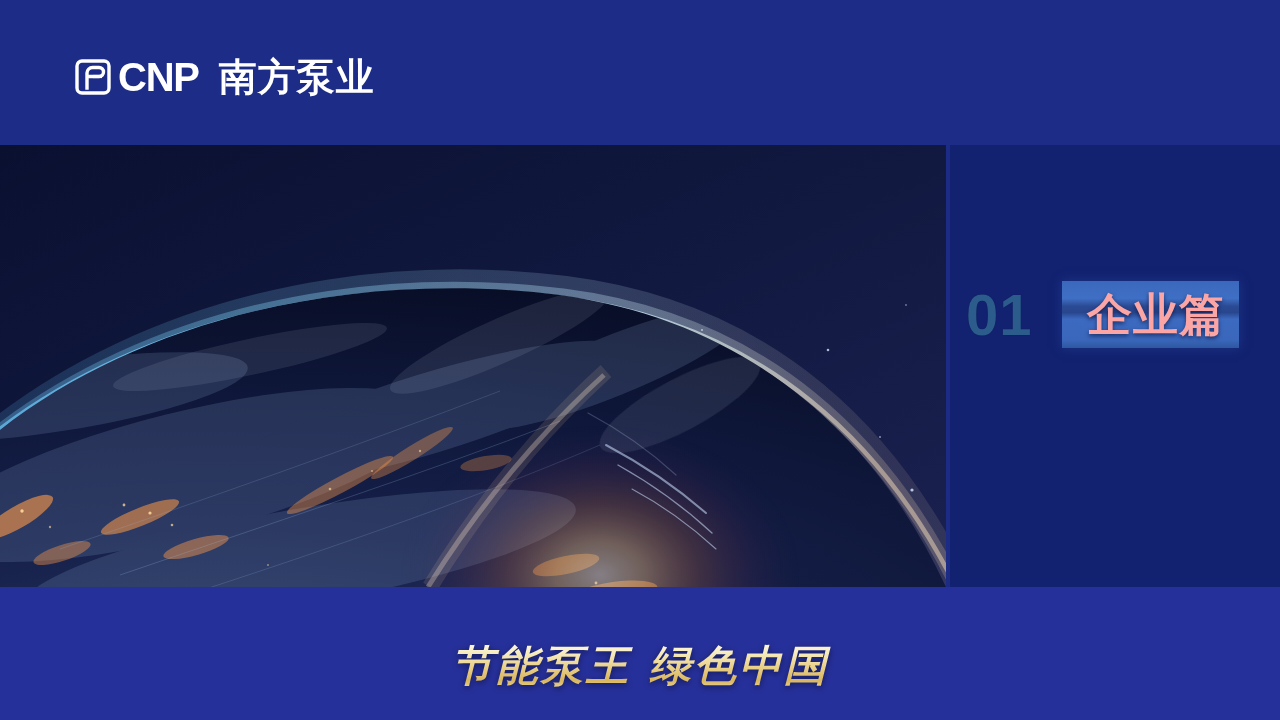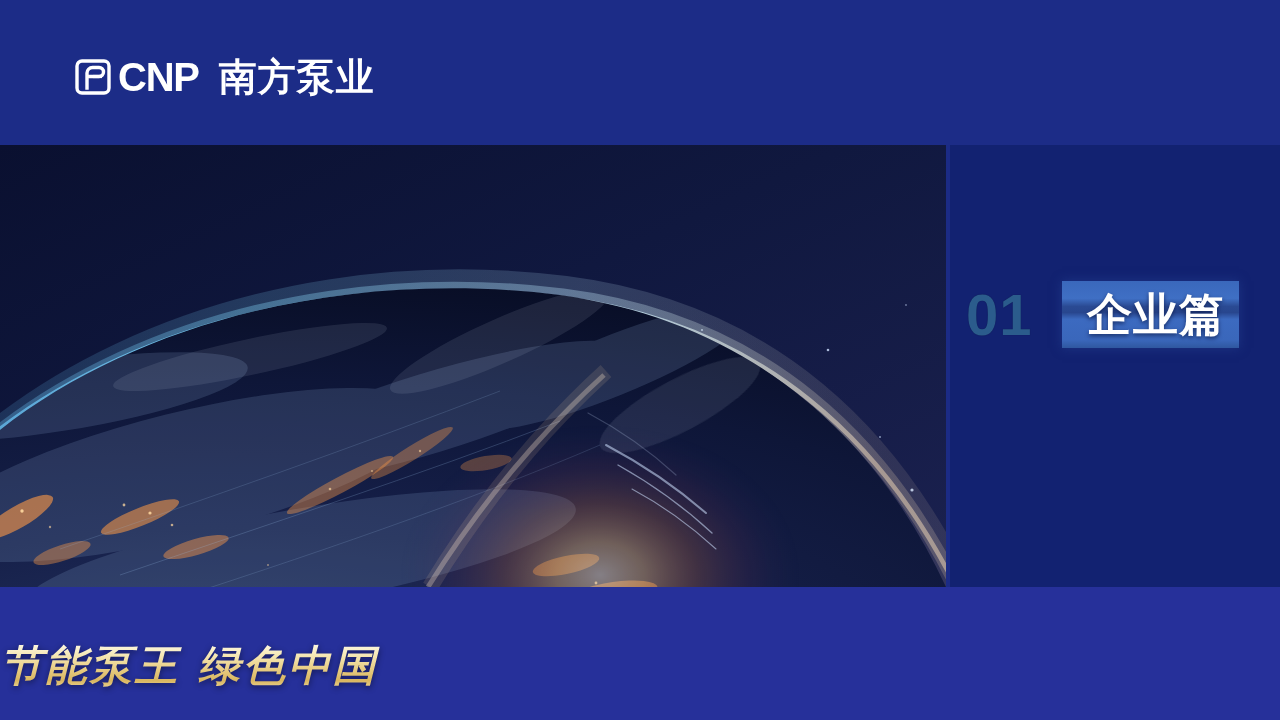--- a/index.html
+++ b/index.html
@@ -111,37 +111,38 @@
   }
   .section-chip-label {
     position: absolute;
     left: 1072px; top: 285px;
     width: 168px;
     text-align: center;
     font-size: 45px;
     font-weight: 800;
     line-height: 60px;
     letter-spacing: 1px;
-    color: #ffffff;
+    color: #fca5a5;
     text-shadow: 0 2px 4px rgba(0,10,50,.6);
     font-family: "Liberation Sans", "DejaVu Sans", sans-serif;
     white-space: nowrap;
   }
 
   
   .bottom-band {
     position: absolute;
     left: 0; top: 587px;
     width: 1280px; height: 133px;
     background: #26309a;
   }
   .slogan {
     position: absolute;
     left: 0; top: 640px;
     width: 1280px;
+    text-align: center;
     font-size: 42px;
     font-weight: 700;
     line-height: 52px;
     letter-spacing: 3px;
     font-family: "DejaVu Serif", "Liberation Serif", serif;
     font-style: italic;
     background: linear-gradient(to bottom,
         #fffdf2 0%,
         #f5e7b4 30%,
         #e8cd84 55%,

